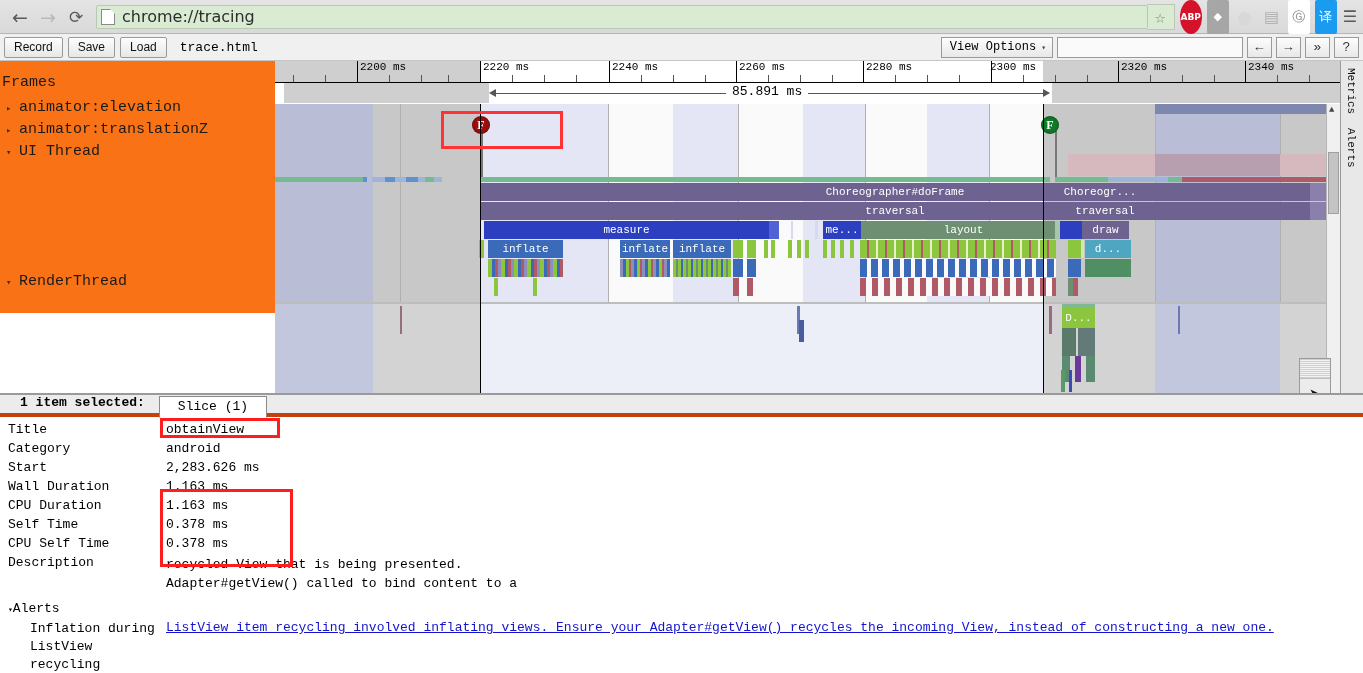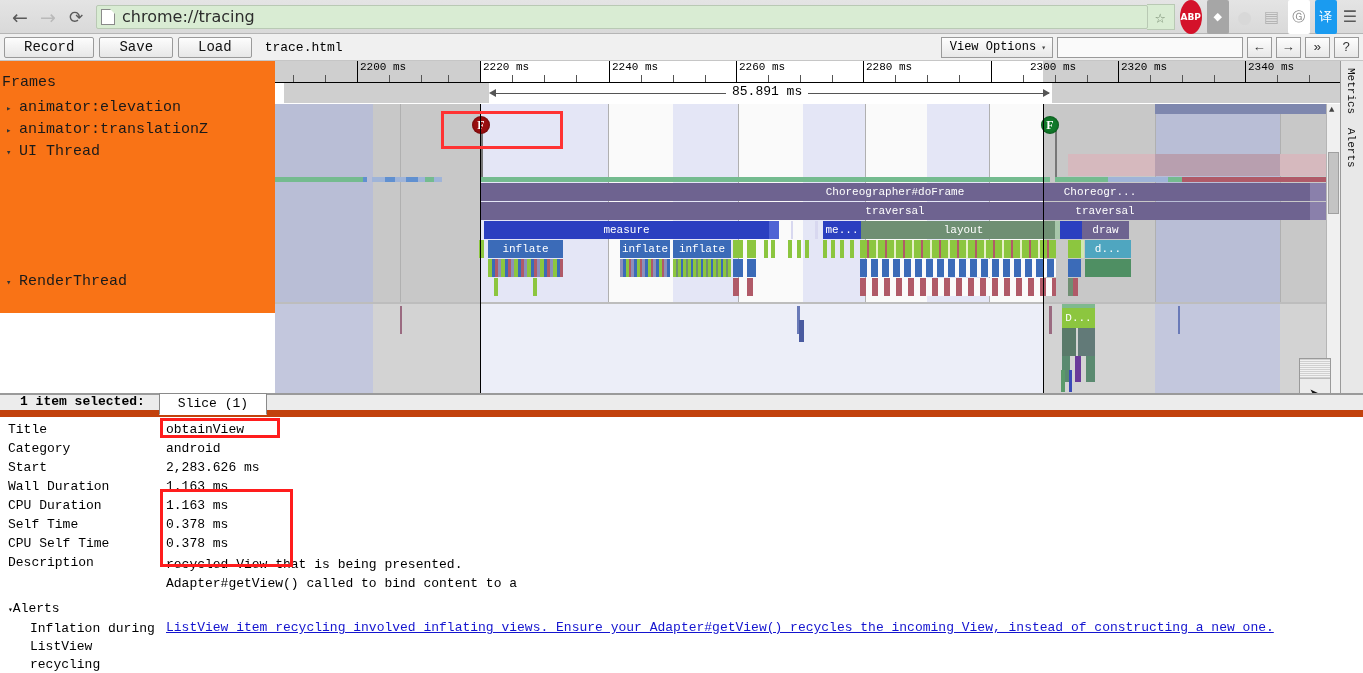--- a/index.html
+++ b/index.html
@@ -97,23 +97,23 @@
     border-bottom: 1px solid #c6c6c6;
     display:flex;
     align-items:center;
     padding: 0 4px;
     gap: 5px;
   }
   .tb-btn {
     border: 1px solid #9a9a9a;
     background: linear-gradient(to bottom,#fdfdfd,#e7e7e7);
     border-radius: 2px;
-    padding: 1px 19px;
-    font-size: 14px;
-    font-family: Liberation Mono, monospace;
+    padding: 1px 9px;
+    font-size: 12px;
+    font-family: Liberation Sans, sans-serif;
     line-height: 17px;
     color:#111;
     height:21px;
   }
   #trace-filename {
     font-size: 13px;
     margin-left: 8px;
     color:#000;
   }
   #toolbar-right {
@@ -273,22 +273,22 @@
   
   #detail {
     position:relative;
     height: 280px;
     background:#fff;
     border-top:2px solid #9a9a9a;
   }
   #detail-head {
     height:22px;
     background:#ececec;
-    border-bottom:7px solid #c2410c;
-    display:flex; align-items:center;
+    border-bottom:4px solid #c2410c;
+    display:flex; align-items:flex-start;
     padding-left:20px;
   }
   #sel-count {
     font-size:13px; font-weight:bold; color:#000; padding-bottom:3px;
   }
   #slice-tab {
     margin-left:14px;
     border:1px solid #8a8a8a;
     border-bottom:1px solid #fff;
     background:#fff;
@@ -392,21 +392,21 @@
       <div class="tick-label" style="left:83px;">2200 ms</div>
     <div class="tick-major" style="left:205px;"></div>
       <div class="tick-label" style="left:206px;">2220 ms</div>
     <div class="tick-major" style="left:334px;"></div>
       <div class="tick-label" style="left:335px;">2240 ms</div>
     <div class="tick-major" style="left:461px;"></div>
       <div class="tick-label" style="left:462px;">2260 ms</div>
     <div class="tick-major" style="left:588px;"></div>
       <div class="tick-label" style="left:589px;">2280 ms</div>
     <div class="tick-major" style="left:716px;"></div>
-      <div class="tick-label" style="left:753px;">2300 ms</div>
+      <div class="tick-label" style="left:713px;">2300 ms</div>
     <div class="tick-major" style="left:843px;"></div>
       <div class="tick-label" style="left:844px;">2320 ms</div>
     <div class="tick-major" style="left:970px;"></div>
       <div class="tick-label" style="left:971px;">2340 ms</div>
     <div class="tick-minor" style="left:18px;"></div>
       <div class="tick-minor" style="left:50px;"></div>
     <div class="tick-minor" style="left:114px;"></div>
       <div class="tick-minor" style="left:146px;"></div>
       <div class="tick-minor" style="left:173px;"></div>
     <div class="tick-minor" style="left:237px;"></div>

